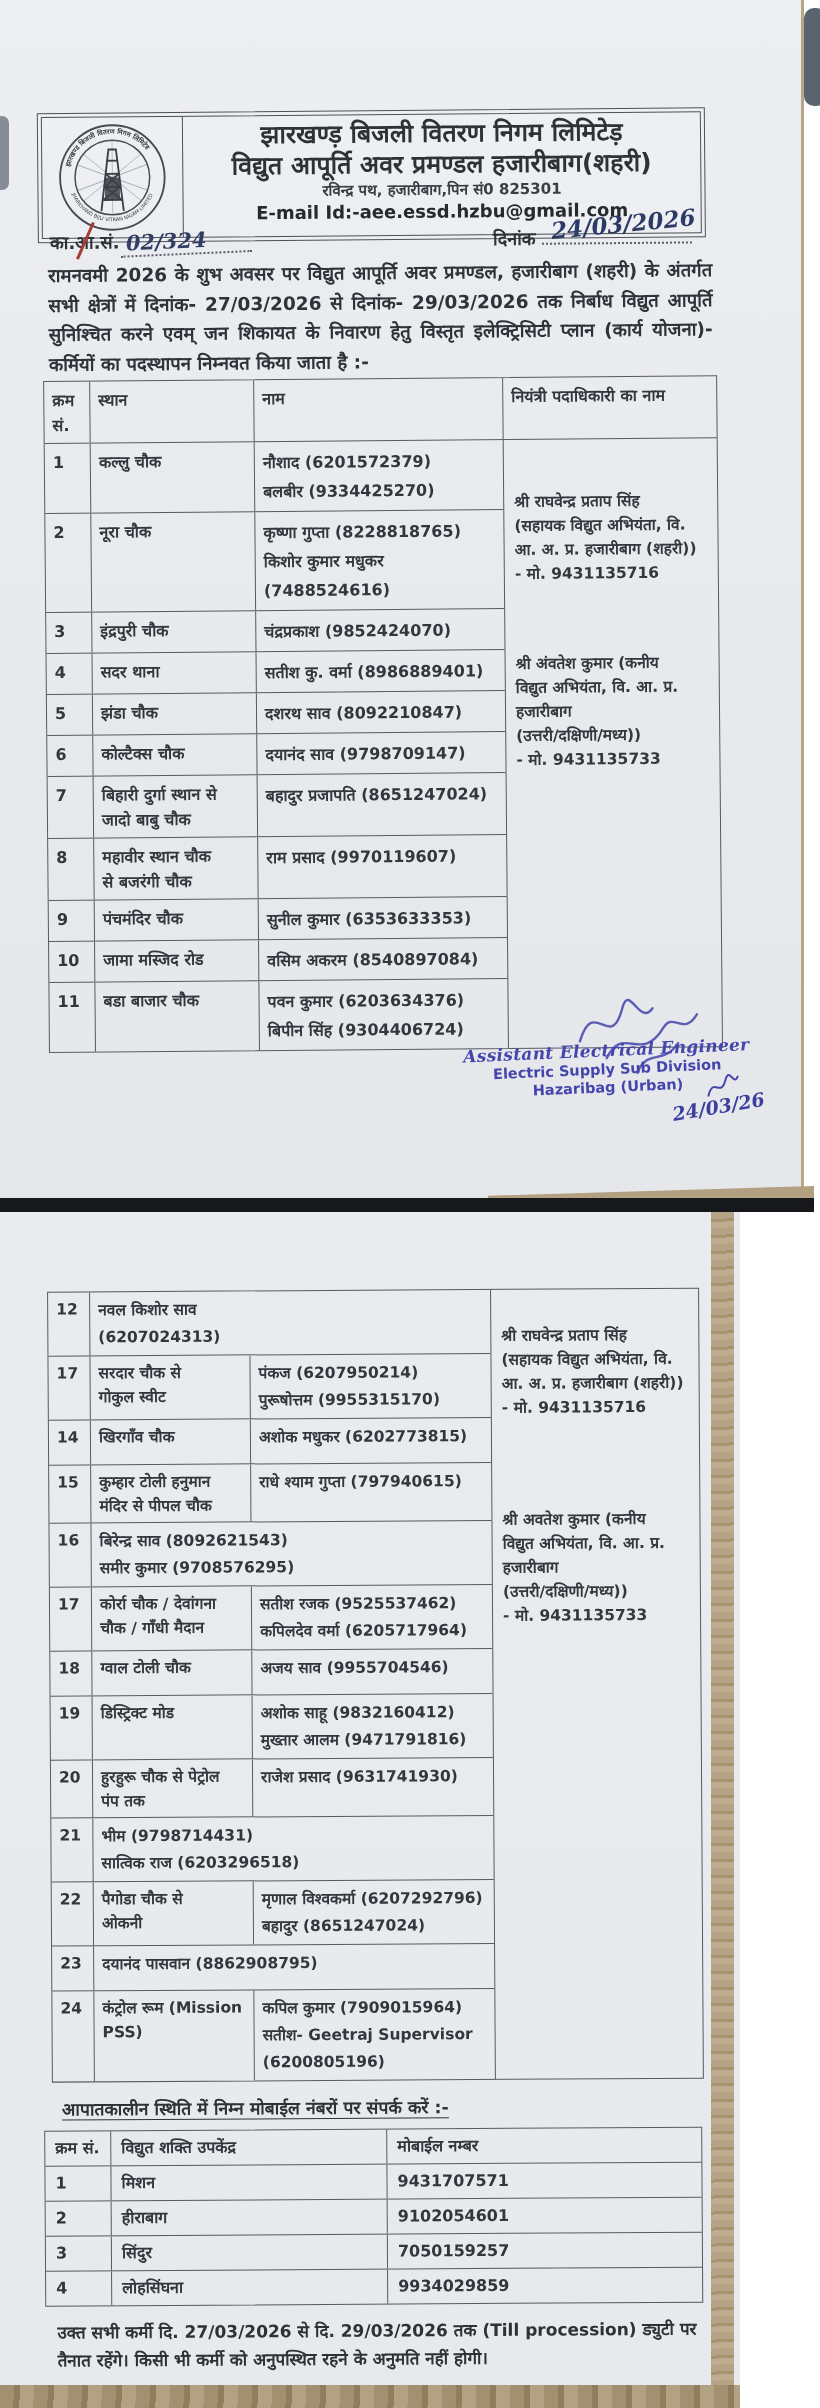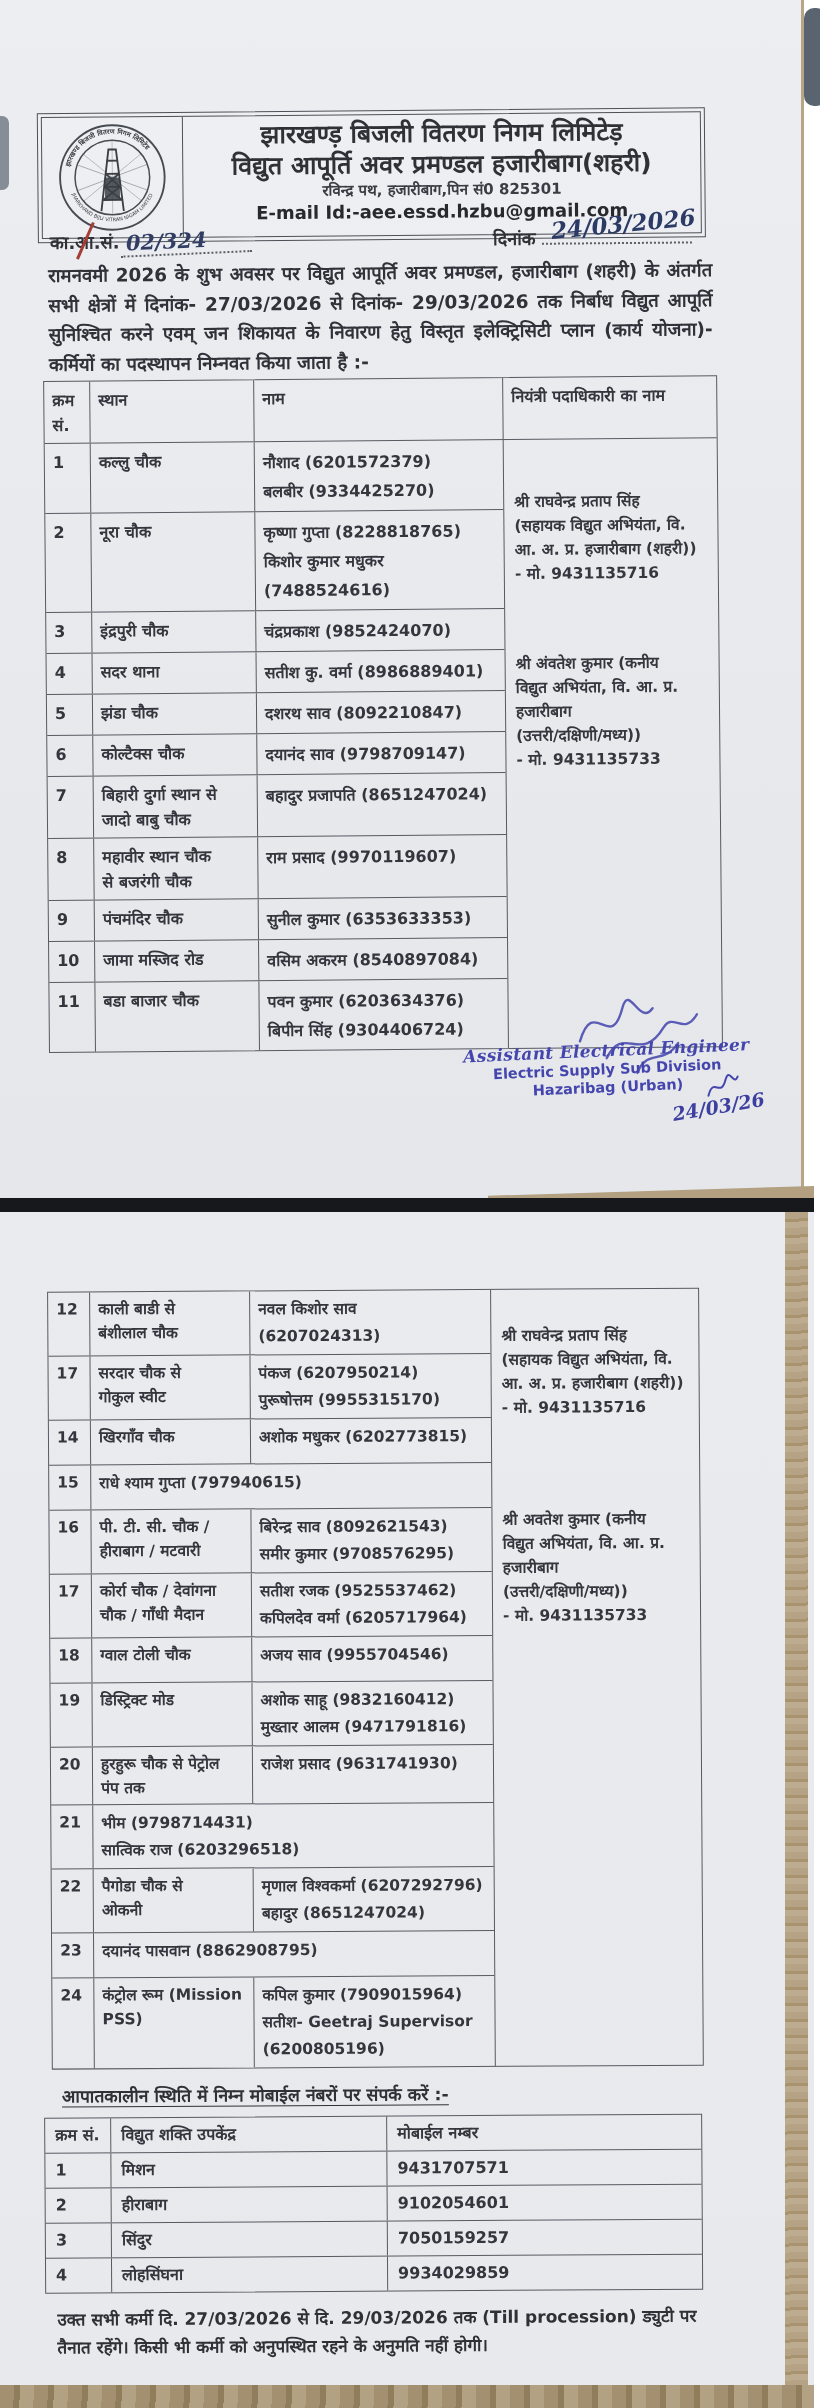--- a/index.html
+++ b/index.html
@@ -6,21 +6,21 @@
   body{font-family:"DejaVu Sans",sans-serif;color:#33363c;}
   .screen{position:relative;width:820px;height:2408px;overflow:hidden;background:#ffffff;}
 
   
   .scroll-thumb{position:absolute;right:-6px;top:8px;width:22px;height:98px;background:#5a6470;border-radius:10px;z-index:40;}
   .left-tab{position:absolute;left:-4px;top:116px;width:13px;height:74px;background:#868d97;border-radius:0 7px 7px 0;z-index:40;}
 
   
   .page{position:absolute;left:0;overflow:hidden;}
   .p1{top:0;width:801px;height:1198px;background:linear-gradient(180deg,#edeef2 0%,#e7e9ed 60%,#e5e7eb 100%);border-right:3px solid #b7a585;}
-  .p2{top:1212px;width:814px;height:1196px;background:linear-gradient(180deg,#e9ebef 0%,#e7e9ed 100%);}
+  .p2{top:1212px;width:740px;height:1196px;background:linear-gradient(180deg,#e9ebef 0%,#e7e9ed 100%);}
   .tilt1{position:absolute;inset:0;transform:rotate(-0.5deg);transform-origin:50% 40%;}
   .tilt2{position:absolute;left:0;top:0;width:790px;transform:rotate(-0.35deg);transform-origin:40% 20%;padding-top:78px;}
 
   .separator{position:absolute;top:1198px;left:0;width:814px;height:14px;background:#17181b;z-index:30;}
   .tan-wedge{position:absolute;top:1186px;left:488px;width:326px;height:13px;background:#b2a080;clip-path:polygon(0 75%,100% 0,100% 100%,0 100%);z-index:29;}
   .tan-right{position:absolute;right:6px;top:0;width:23px;height:1178px;z-index:5;
     background:repeating-linear-gradient(178deg,#b6a385 0 7px,#a7936e 7px 10px,#bdac90 10px 16px);}
   .tan-bottom{position:absolute;left:0;bottom:0;width:814px;height:23px;z-index:6;
     background:repeating-linear-gradient(92deg,#a29070 0 14px,#8f7d5c 14px 20px,#b3a184 20px 34px);}
 
@@ -293,49 +293,47 @@
 
   <section class="page p2">
     <div class="tilt2">
 
       <div class="dtable t2">
         <div class="dtbody">
           <div class="dtleft">
 
               <div class="dtrow">
                 <div class="c csn">12</div>
-                <div class="c cpl pre">काली बाडी से
-बंशीलाल चौक</div>
                 <div class="c cnm pre names">नवल किशोर साव
 (6207024313)</div>
               </div>
 
               <div class="dtrow">
                 <div class="c csn">17</div>
                 <div class="c cpl pre">सरदार चौक से
 गोकुल स्वीट</div>
                 <div class="c cnm pre names">पंकज (6207950214)
 पुरूषोत्तम (9955315170)</div>
               </div>
 
               <div class="dtrow">
                 <div class="c csn">14</div>
                 <div class="c cpl pre">खिरगाँव चौक</div>
                 <div class="c cnm pre names">अशोक मधुकर (6202773815)</div>
               </div>
 
               <div class="dtrow">
                 <div class="c csn">15</div>
+                <div class="c cpl pre">कुम्हार टोली हनुमान
+मंदिर से पीपल चौक</div>
                 <div class="c cnm pre names">राधे श्याम गुप्ता (797940615)</div>
               </div>
 
               <div class="dtrow">
                 <div class="c csn">16</div>
-                <div class="c cpl pre">पी. टी. सी. चौक /
-हीराबाग / मटवारी</div>
                 <div class="c cnm pre names">बिरेन्द्र साव (8092621543)
 समीर कुमार (9708576295)</div>
               </div>
 
               <div class="dtrow">
                 <div class="c csn">17</div>
                 <div class="c cpl pre">कोर्रा चौक / देवांगना
 चौक / गाँधी मैदान</div>
                 <div class="c cnm pre names">सतीश रजक (9525537462)
 कपिलदेव वर्मा (6205717964)</div>

